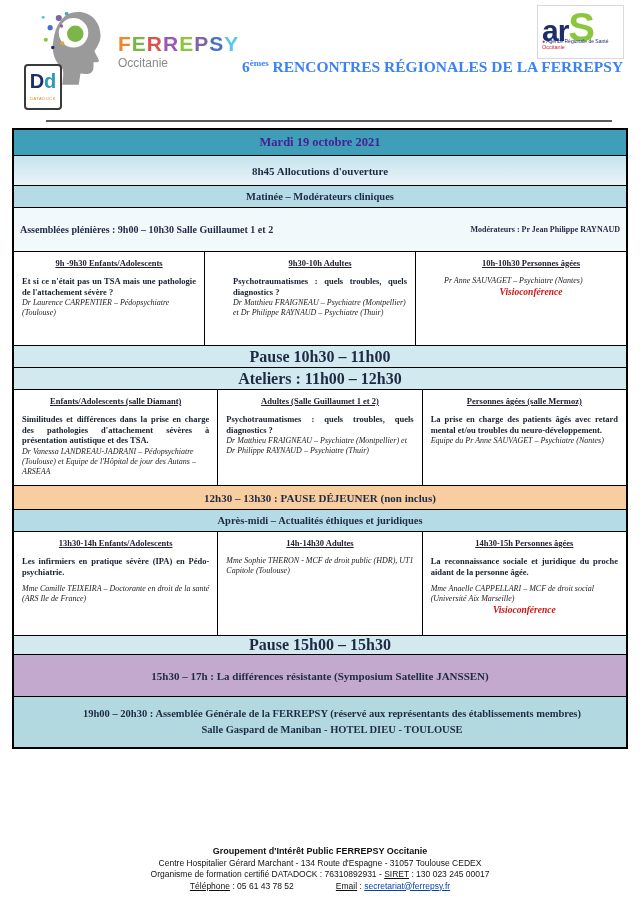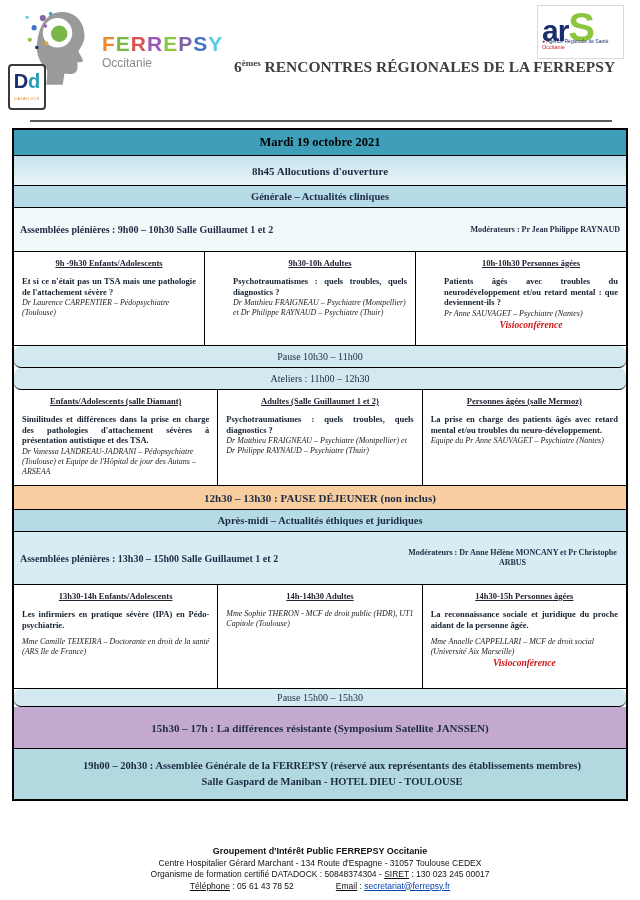--- a/index.html
+++ b/index.html
@@ -1,59 +1,59 @@
 <!DOCTYPE html>
 <html style="--teal_header: #3f9fb8; --pale_blue: #d3e9f0; --light_teal: #b5dce6; --orange: #f8cda0; --purple: #c3a9ce; --assembly_teal: #b2d9e0; --red_note: #cc1414; --link_blue: #0645ad;"><head>
 <meta charset="utf-8">
 <style>
   html,body{margin:0;padding:0;background:#e9e9e9;}
   .page{width:640px;height:900px;margin:0 auto;background:#fff;position:relative;
         font-family:"Liberation Serif",serif;color:#1e2a44;display:flex;flex-direction:column;overflow:hidden;}
 
   
-  .doc-header{position:relative;height:128px;flex:none;}
+  .doc-header{position:relative;height:128px;flex:none;margin-left:16px;}
   .ferrepsy-logo{position:absolute;left:22px;top:4px;display:flex;align-items:flex-start;}
   .head-svg{width:78px;height:88px;}
   .logo-words{margin-top:28px;margin-left:2px;}
   .logo-letters{font-family:"Liberation Sans",sans-serif;font-weight:bold;font-size:21px;letter-spacing:1px;}
   .logo-occitanie{font-family:"Liberation Sans",sans-serif;color:#8a8a8a;font-size:12px;margin-top:0px;}
   .datadock{position:absolute;left:8px;top:64px;width:38px;height:46px;border:2px solid #3a3a3a;border-radius:4px;
             background:#fff;text-align:center;box-sizing:border-box;}
   .datadock .dd{font-family:"Liberation Sans",sans-serif;font-weight:bold;font-size:20px;line-height:30px;}
   .datadock .dd .d1{color:#1b2d6b;}
   .datadock .dd .d2{color:#2a9bb5;}
   .datadock .dlabel{font-family:"Liberation Sans",sans-serif;font-size:4px;color:#e8832a;letter-spacing:.5px;}
   .ars-box{position:absolute;right:16px;top:5px;width:87px;height:54px;border:1px solid #d9d9d9;background:#fff;
            padding:1px 4px;box-sizing:border-box;line-height:1;}
   .ars-word{font-family:"Liberation Sans",sans-serif;font-weight:bold;}
   .ars-ar{color:#1b2d6b;font-size:30px;letter-spacing:-1px;}
   .ars-s{color:#8cc63f;font-size:40px;}
   .ars-sub{font-family:"Liberation Sans",sans-serif;font-size:5px;color:#1b2d6b;margin-top:-8px;}
   .ars-flag{color:#d02030;}
   .ars-occ{font-family:"Liberation Sans",sans-serif;font-size:5.5px;color:#d02030;margin-top:1px;}
   .doc-title{position:absolute;left:215px;right:6px;top:58px;text-align:center;font-weight:bold;
-             font-size:15.5px;color:#404040;font-family:"Liberation Serif",serif;}
+             font-size:15.5px;color:#3b82f6;font-family:"Liberation Serif",serif;}
   .doc-title sup{font-size:9px;}
   .doc-subtitle{position:absolute;left:100px;right:8px;top:87px;text-align:center;font-weight:bold;
                 font-size:10.5px;color:#14141e;font-family:"Liberation Sans",sans-serif;letter-spacing:-0.2px;}
   .header-rule{position:absolute;left:30px;right:28px;bottom:6px;border-top:2px solid #5a5a5a;}
 
   
   .schedule{margin:0 12px;border:2px solid #000;flex:none;background:#fff;}
   .row{border-bottom:1.5px solid #000;display:flex;align-items:center;justify-content:center;
        text-align:center;box-sizing:border-box;}
   .row:last-child{border-bottom:none;}
-  .r-date{min-height:26px;background:var(--teal_header);color:#000000;font-weight:bold;font-size:12.5px;}
+  .r-date{min-height:26px;background:var(--teal_header);color:#4c1d95;font-weight:bold;font-size:12.5px;}
   .r-open{min-height:30px;background:linear-gradient(180deg,#c6e3ed,#e9f4f8);font-weight:bold;font-size:11px;}
   .r-band{min-height:22px;background:var(--light_teal);font-weight:bold;font-size:10.5px;}
   .r-plen{min-height:24px;background:#f2f9fb;justify-content:space-between;padding:16px 6px;}
   .r-plen2{background:#d8ecf3;min-height:26px;}
   .plen-left{font-weight:bold;font-size:10px;text-align:left;}
   .plen-right{font-weight:bold;font-size:8px;text-align:center;max-width:215px;line-height:1.25;}
-  .r-pause{min-height:22px;background:var(--pale_blue);font-weight:normal;font-size:10px;border-radius:7px;}
+  .r-pause{min-height:22px;background:var(--pale_blue);font-weight:bold;font-size:16px;}
   .r-pause-sm{min-height:18px;}
   .r-lunch{min-height:24px;background:var(--orange);font-weight:bold;font-size:11px;}
   .r-symposium{min-height:42px;background:var(--purple);font-weight:bold;font-size:11px;}
   .r-assembly{min-height:50px;background:var(--assembly_teal);font-weight:bold;font-size:10.5px;
               flex-direction:column;line-height:1.5;padding-left:24px;}
   .r-sessions{padding:0;align-items:stretch;background:#fff;}
   .sess-cell{flex:1 1 0;border-right:1.5px solid #000;padding:6px 8px 4px;box-sizing:border-box;text-align:left;}
   .sess-cell:last-child{border-right:none;}
   .sess-time{text-align:center;font-weight:bold;font-size:8.5px;text-decoration:underline;margin-bottom:8px;color:#223;}
   .sess-title{font-weight:bold;font-size:8.5px;line-height:1.25;text-align:justify;color:#15202e;}
@@ -115,41 +115,40 @@
     <div class="doc-title"><span>6</span><sup>èmes</sup><span> RENCONTRES RÉGIONALES DE LA FERREPSY</span></div>
     <div class="header-rule"></div>
   </div>
 
   <div class="schedule">
 
     <div class="row r-date">Mardi 19 octobre 2021</div>
 
     <div class="row r-open">8h45 Allocutions d'ouverture</div>
 
-    <div class="row r-band">Générale – Actualités cliniques</div>
+    <div class="row r-band">Matinée – Modérateurs cliniques</div>
 
     <div class="row r-plen">
       <div class="plen-left">Assemblées plénières : 9h00 – 10h30 Salle Guillaumet 1 et 2</div>
       <div class="plen-right">Modérateurs : Pr Jean Philippe RAYNAUD</div>
     </div>
 
     <div class="row r-sessions r-sess1">
       <div class="sess-cell">
         <div class="sess-time">9h -9h30 Enfants/Adolescents</div>
         <div class="sess-title">Et si ce n'était pas un TSA mais une pathologie de l'attachement sévère ?</div>
         <div class="sess-speaker">Dr Laurence CARPENTIER – Pédopsychiatre (Toulouse)</div>
       </div>
       <div class="sess-cell">
         <div class="sess-time">9h30-10h Adultes</div>
         <div class="sess-title">Psychotraumatismes : quels troubles, quels diagnostics ?</div>
         <div class="sess-speaker">Dr Matthieu FRAIGNEAU – Psychiatre (Montpellier) et Dr Philippe RAYNAUD – Psychiatre (Thuir)</div>
       </div>
       <div class="sess-cell">
         <div class="sess-time">10h-10h30 Personnes âgées</div>
-        <div class="sess-title">Patients âgés avec troubles du neurodéveloppement et/ou retard mental : que deviennent-ils ?</div>
         <div class="sess-speaker">Pr Anne SAUVAGET – Psychiatre (Nantes)</div>
         <div class="sess-note">Visioconférence</div>
       </div>
     </div>
 
     <div class="row r-pause">Pause 10h30 – 11h00</div>
 
     <div class="row r-pause">Ateliers : 11h00 – 12h30</div>
 
     <div class="row r-sessions r-sess2">
@@ -167,24 +166,20 @@
         <div class="sess-time">Personnes âgées (salle Mermoz)</div>
         <div class="sess-title">La prise en charge des patients âgés avec retard mental et/ou troubles du neuro-développement.</div>
         <div class="sess-speaker">Equipe du Pr Anne SAUVAGET – Psychiatre (Nantes)</div>
       </div>
     </div>
 
     <div class="row r-lunch">12h30 – 13h30 : PAUSE DÉJEUNER (non inclus)</div>
 
     <div class="row r-band">Après-midi – Actualités éthiques et juridiques</div>
 
-    <div class="row r-plen r-plen2">
-      <div class="plen-left">Assemblées plénières : 13h30 – 15h00 Salle Guillaumet 1 et 2</div>
-      <div class="plen-right">Modérateurs : Dr Anne Hélène MONCANY et Pr Christophe ARBUS</div>
-    </div>
 
     <div class="row r-sessions r-sess3 aft">
       <div class="sess-cell">
         <div class="sess-time">13h30-14h  Enfants/Adolescents</div>
         <div class="sess-title">Les infirmiers en pratique sévère (IPA) en Pédo-psychiatrie.</div>
         <div class="sess-speaker">Mme Camille TEIXEIRA – Doctorante en droit de la santé (ARS Ile de France)</div>
       </div>
       <div class="sess-cell">
         <div class="sess-time">14h-14h30  Adultes</div>
         <div class="sess-speaker">Mme Sophie THERON - MCF de droit public (HDR), UT1 Capitole (Toulouse)</div>
@@ -204,19 +199,19 @@
     <div class="row r-assembly">
       <div>19h00 – 20h30 : Assemblée Générale de la FERREPSY (réservé aux représentants des établissements membres)</div>
       <div>Salle Gaspard de Maniban - HOTEL DIEU - TOULOUSE</div>
     </div>
 
   </div>
 
   <div class="doc-footer">
     <div class="f-bold">Groupement d'Intérêt Public FERREPSY Occitanie</div>
     <div>Centre Hospitalier Gérard Marchant - 134 Route d'Espagne - 31057 Toulouse CEDEX</div>
-    <div><span>Organisme de formation certifié DATADOCK : 50848374304 - </span><span class="u">SIRET</span><span> : 130 023 245 00017</span></div>
+    <div><span>Organisme de formation certifié DATADOCK : 76310892931 - </span><span class="u">SIRET</span><span> : 130 023 245 00017</span></div>
     <div>
       <span class="u">Téléphone</span><span> : 05 61 43 78 52</span><span class="f-gap"></span><span class="u">Email</span><span> : </span><a href="#" class="email-link">secretariat@ferrepsy.fr</a>
     </div>
   </div>
 
 </div>
 
 </body></html>

